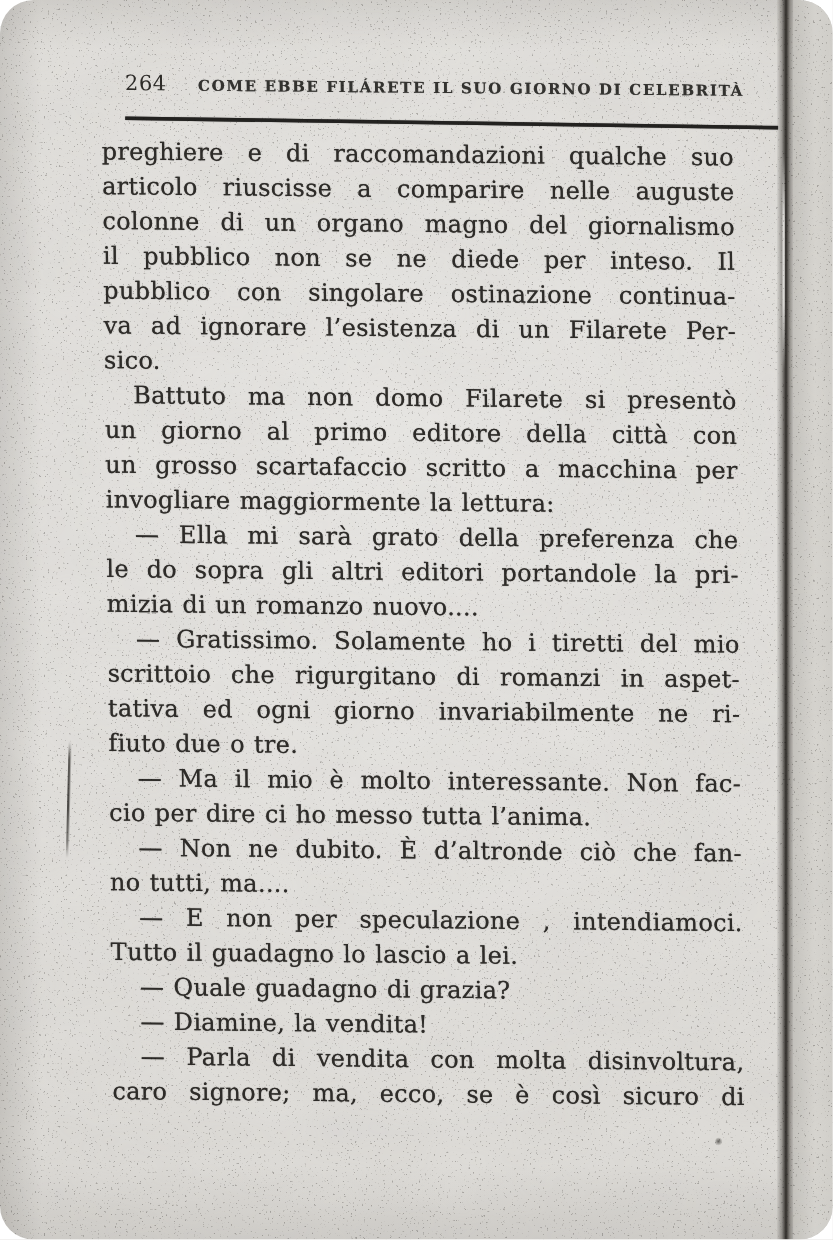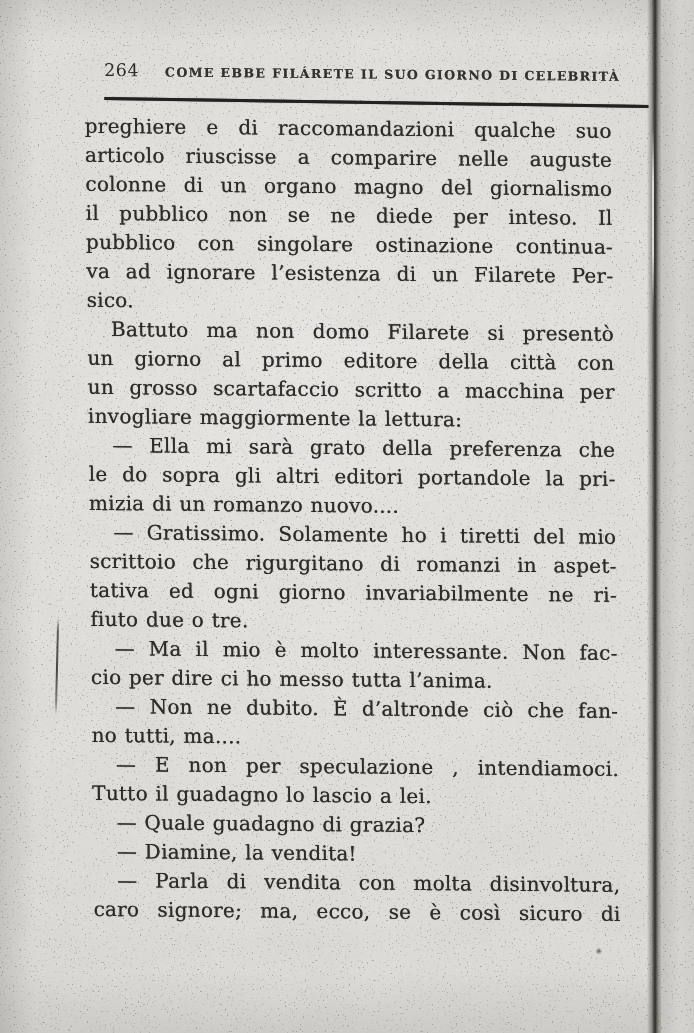--- a/index.html
+++ b/index.html
@@ -8,20 +8,21 @@
     width:694px; height:1033px;
     overflow:hidden;
     background:
       radial-gradient(130% 100% at 46% 38%, rgba(255,255,255,0.30), rgba(255,255,255,0) 62%),
       linear-gradient(to right, rgba(110,106,99,0.20), rgba(110,106,99,0) 5%),
       linear-gradient(to bottom, rgba(110,106,99,0.14), rgba(110,106,99,0) 4%),
       linear-gradient(to top, rgba(110,106,99,0.12), rgba(110,106,99,0) 6%),
       var(--paper, #dedcd8);
     font-family:"DejaVu Serif","Liberation Serif",serif;
     color: var(--ink, #2e2c29);
+    border-radius: 28px;
   }
   #skew-wrap {
     position:absolute; left:0; top:0; width:694px; height:1033px;
     transform: rotate(0.55deg) skewX(1.2deg);
     transform-origin: 104px 64px;
   }
   .header-row {
     position:absolute; left:104px; top:60px; width:544px;
     display:flex; align-items:baseline;
     white-space:nowrap;

